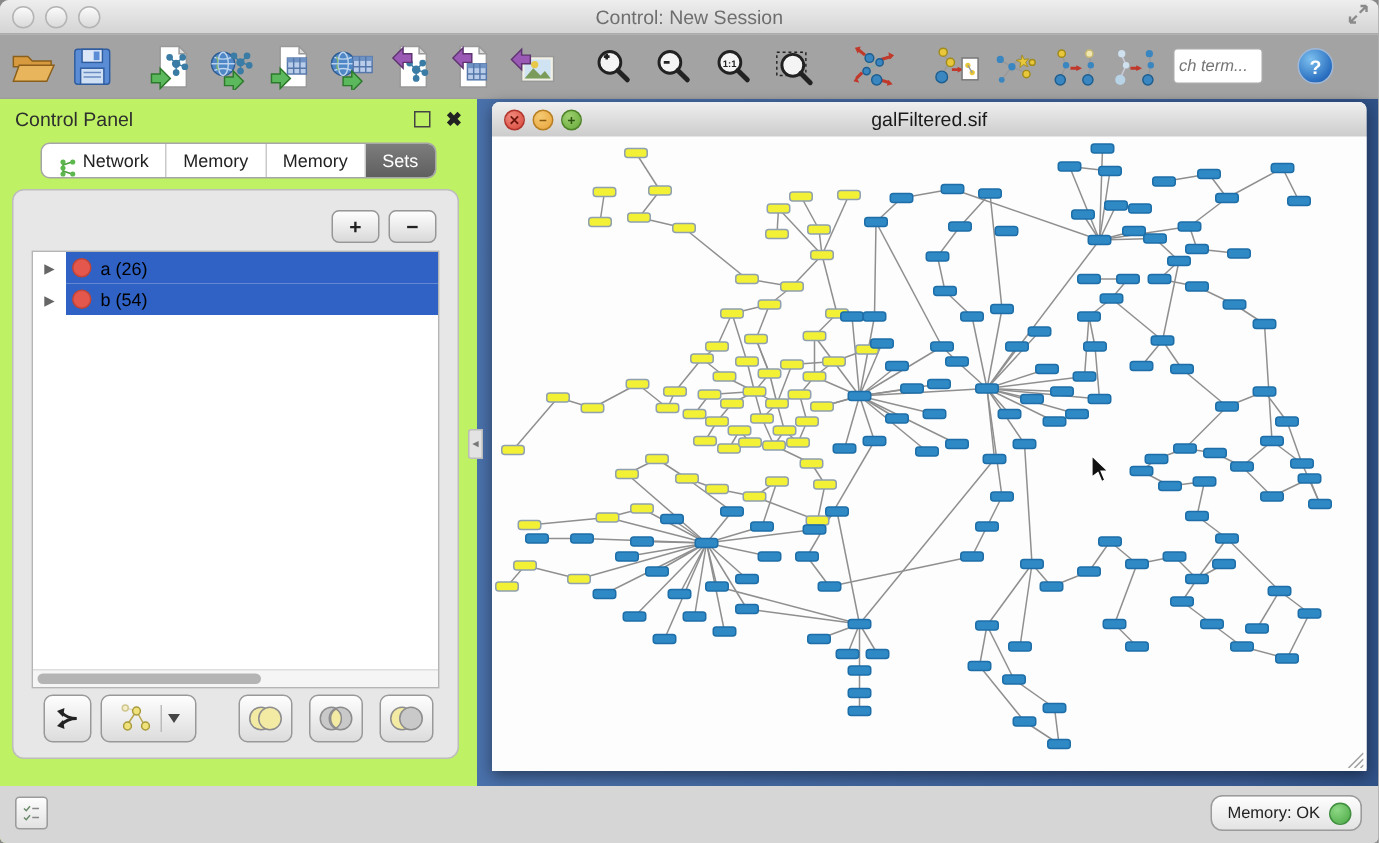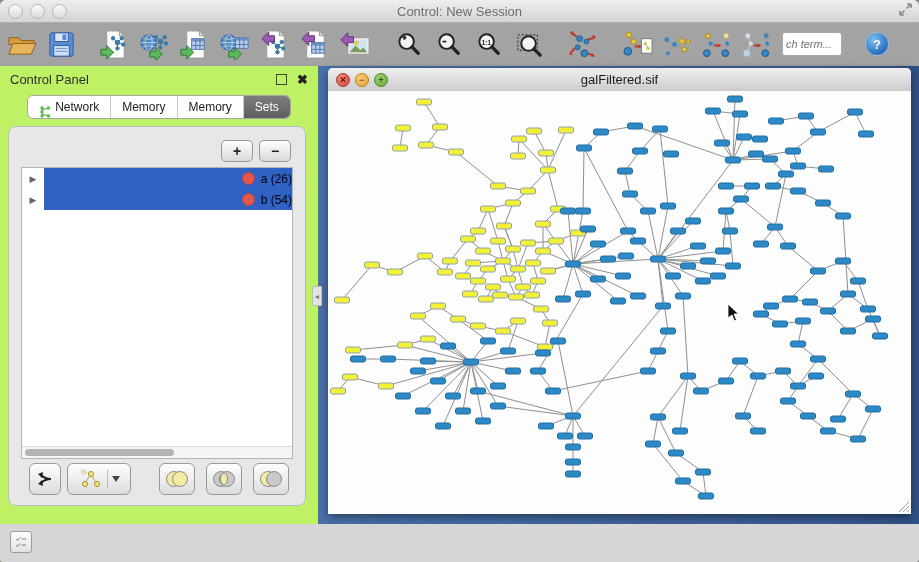--- a/index.html
+++ b/index.html
@@ -41,21 +41,21 @@
   .seg.sel{background:linear-gradient(#7d7d7d,#5f5f5f);color:#fff;}
   .groupbox{position:absolute;left:8px;top:60px;width:296px;height:378px;
     border:1px solid #bdbdbd;border-radius:8px;background:#e7e7e7;}
   .pmbtn{position:absolute;top:13px;width:30px;height:20px;border:1px solid #979797;border-radius:5px;
     background:linear-gradient(#fefefe,#d9d9d9);font-weight:bold;font-size:14px;color:#222;
     display:flex;align-items:center;justify-content:center;line-height:1;}
   .setlist{position:absolute;left:12px;right:12px;top:40px;bottom:46px;background:#fff;
     border:1px solid #b5b5b5;overflow:hidden;}
   .setrow{height:21px;display:flex;align-items:center;font-size:12px;color:#000;}
   .setrow .twrap{width:22px;text-align:center;color:#666;font-size:9px;flex:0 0 auto;}
-  .setrow .hl{flex:1;height:21px;display:flex;align-items:center;gap:6px;padding-left:4px;justify-content:flex-end;}
+  .setrow .hl{flex:1;height:21px;display:flex;align-items:center;gap:6px;padding-left:4px;}
   .setrow.sel .hl{background:#2f62c4;}
   .reddot{width:11px;height:11px;border-radius:50%;background:#e4574d;border:1px solid #c04438;flex:0 0 auto;}
   .hscroll{position:absolute;left:0;right:0;bottom:0;height:11px;background:#f5f5f5;border-top:1px solid #ddd;}
   .hthumb{position:absolute;left:3px;top:2px;width:55%;height:7px;border-radius:4px;background:#b4b4b4;}
   .cpbtn{position:absolute;bottom:10px;height:30px;border:1px solid #999;border-radius:6px;
     background:linear-gradient(#fefefe,#dcdcdc);display:flex;align-items:center;justify-content:center;}
   
   .desktop{position:absolute;left:318px;top:66px;width:601px;height:458px;
     background:linear-gradient(90deg,#4a71ab,#3a5c95 85%,#2f5187);}
   .iwin{position:absolute;left:10px;top:2px;right:8px;bottom:10px;border-radius:5px 5px 2px 2px;
@@ -938,15 +938,19 @@
 
   <div class="statusbar">
     <div class="taskbtn">
       <svg width="12" height="12" viewBox="0 0 12 12">
           <path d="M1 3 l1.5 1.5 L5 1.5" stroke="#6a8a6a" fill="none"></path>
           <line x1="6.5" y1="3" x2="11" y2="3" stroke="#888"></line>
           <path d="M1 9 l1.5 1.5 L5 7.5" stroke="#6a8a6a" fill="none"></path>
           <line x1="6.5" y1="9" x2="11" y2="9" stroke="#888"></line>
         </svg>
     </div>
+    <div class="membtn">
+      <span>Memory: OK</span>
+      <span class="greendot"></span>
+    </div>
   </div>
 
 </div>
 
 </body></html>

